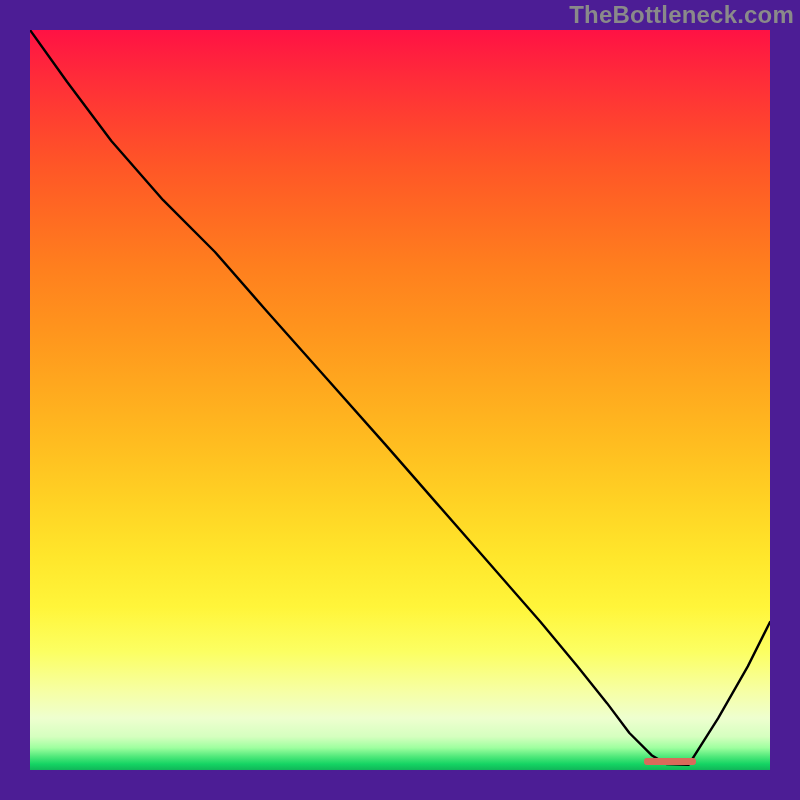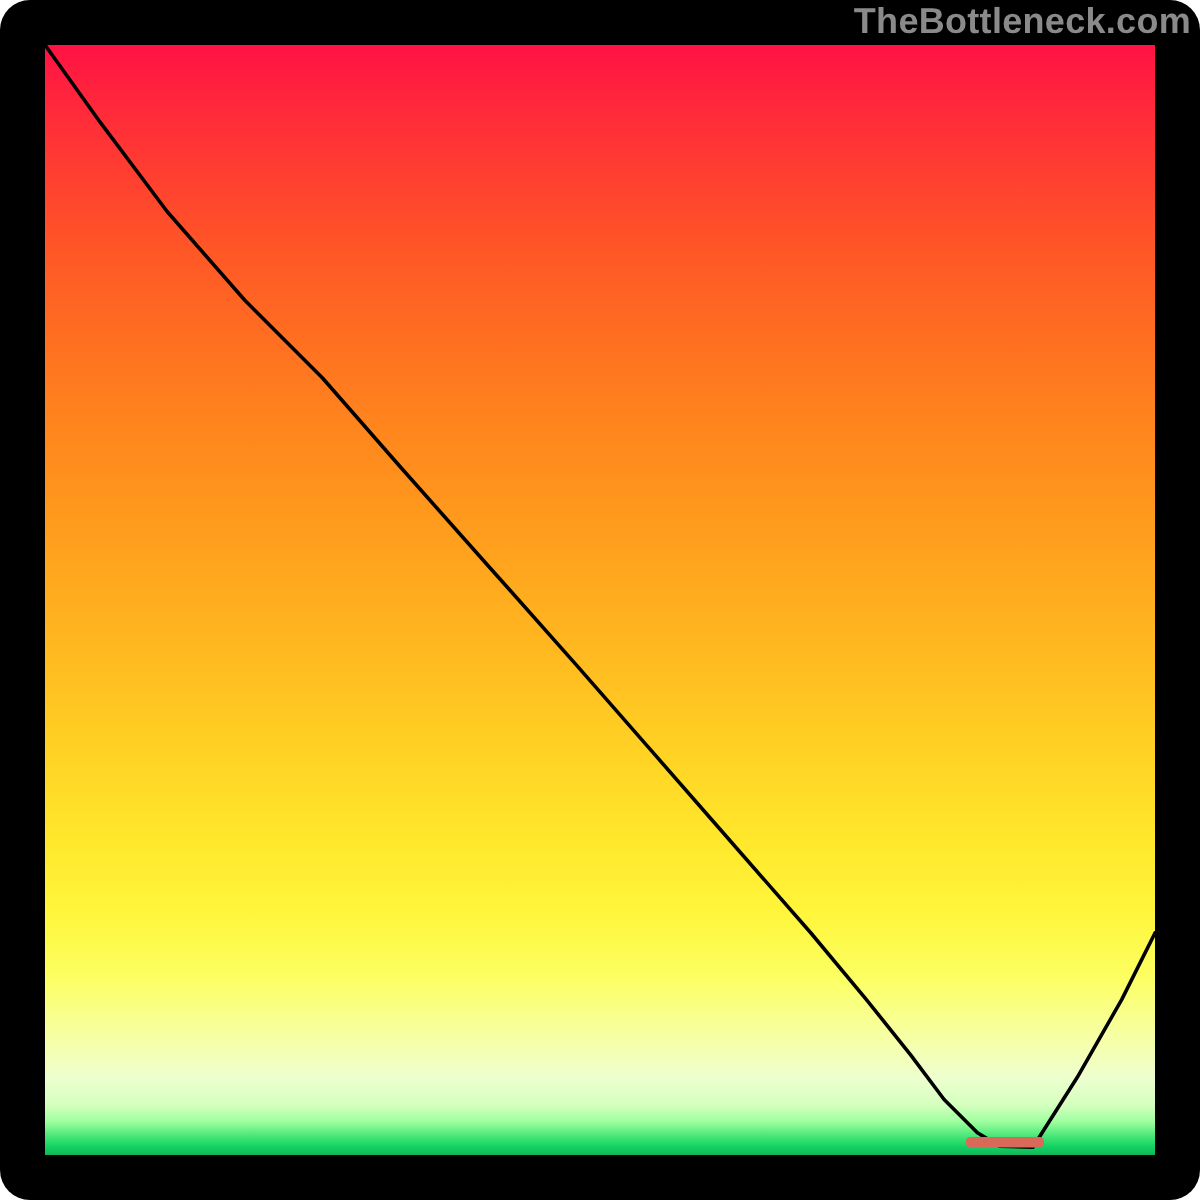--- a/index.html
+++ b/index.html
@@ -1,22 +1,21 @@
 <!DOCTYPE html>
 <html><head>
 <meta charset="utf-8">
 <style>
   * { margin: 0; padding: 0; box-sizing: border-box; }
   html, body { width: 800px; height: 800px; overflow: hidden; background: #fff; }
   .canvas {
     position: relative;
     width: 800px;
     height: 800px;
-    background: #000000;
-    border-radius: 20px;
+    background: #4c1d95;
   }
   .watermark {
     position: absolute;
     top: 1px;
     right: 6px;
     font-family: Arial, Helvetica, sans-serif;
     font-size: 24px;
     font-weight: bold;
     color: #8a8a8a;
     letter-spacing: 0.2px;

